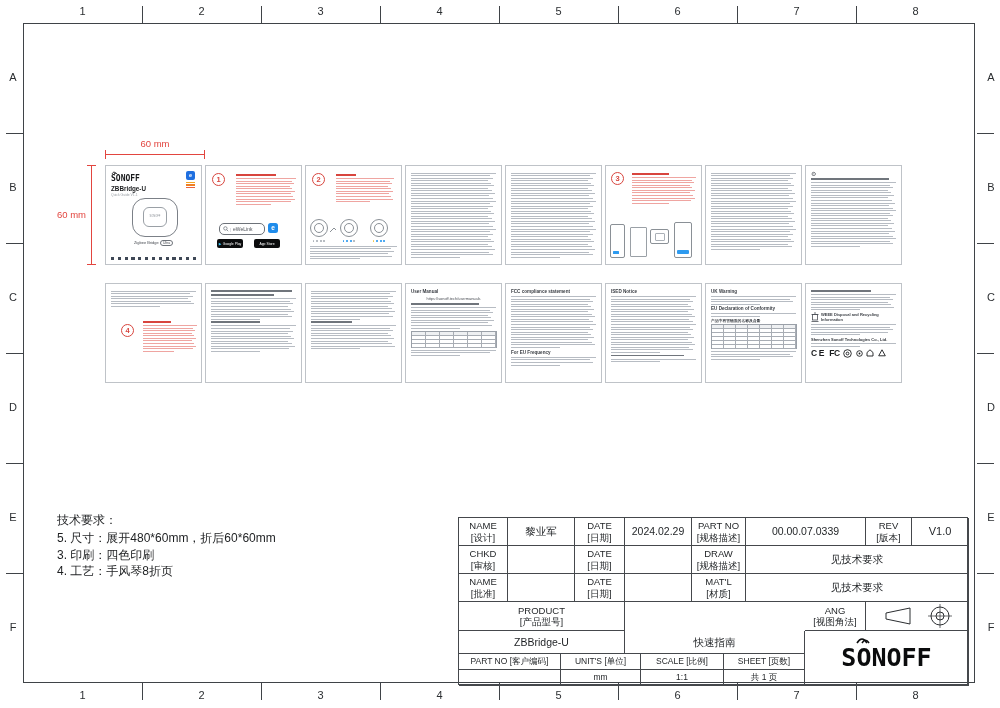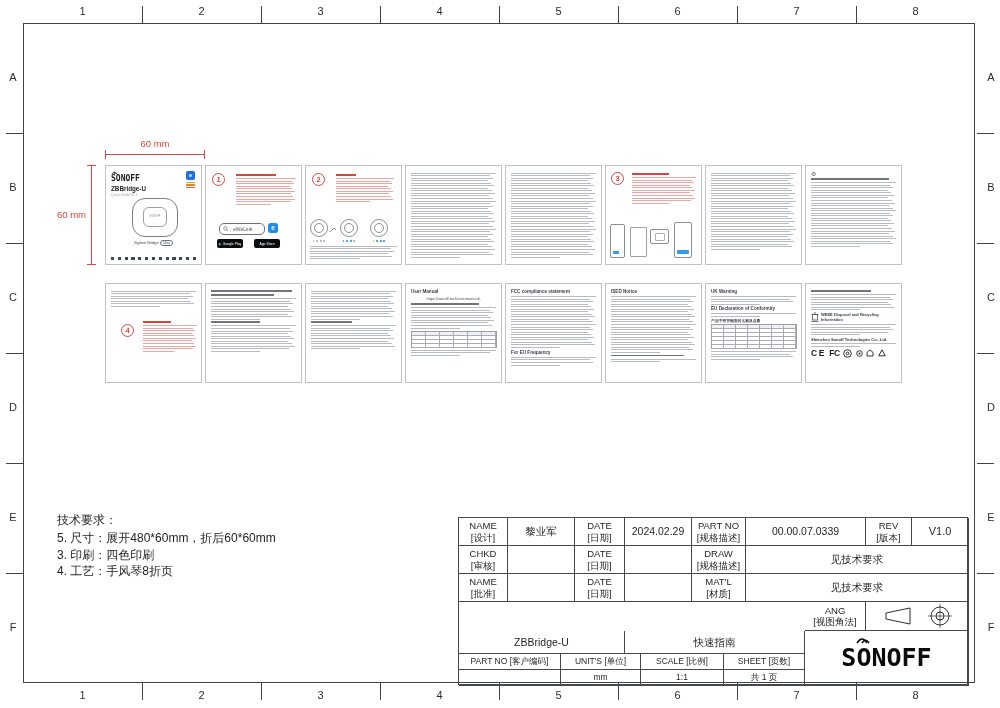--- a/index.html
+++ b/index.html
@@ -817,20 +817,24 @@
     </div>
   <div class="cell" style="left:166px;top:56px;width:67px;height:28px;"></div>
   <div class="cell" style="left:233px;top:56px;width:54px;height:28px;">
     <span>MAT'L</span>
       <span>[材质]</span>
     </div>
   <div class="cell" style="left:287px;top:56px;width:223px;height:28px;">
     <span class="val">见技术要求</span>
     </div>
 
+  <div class="cell" style="left:0;top:84px;width:166px;height:29px;">
+    <span>PRODUCT</span>
+      <span>[产品型号]</span>
+    </div>
   <div class="cell" style="left:346px;top:84px;width:61px;height:29px;">
     <span>ANG</span>
       <span>[视图角法]</span>
     </div>
   <div class="cell" style="left:407px;top:84px;width:103px;height:29px;">
     <svg width="90" height="24">
       <path d="M14,9 L14,15 L38,20 L38,4 Z" stroke="#2b2e31" stroke-width="1" fill="none"></path>
       <circle cx="68" cy="12" r="9" stroke="#2b2e31" stroke-width="1" fill="none"></circle>
       <circle cx="68" cy="12" r="4" stroke="#2b2e31" stroke-width="1" fill="none"></circle>
       <line x1="56" y1="12" x2="80" y2="12" stroke="#2b2e31" stroke-width="0.7"></line>

